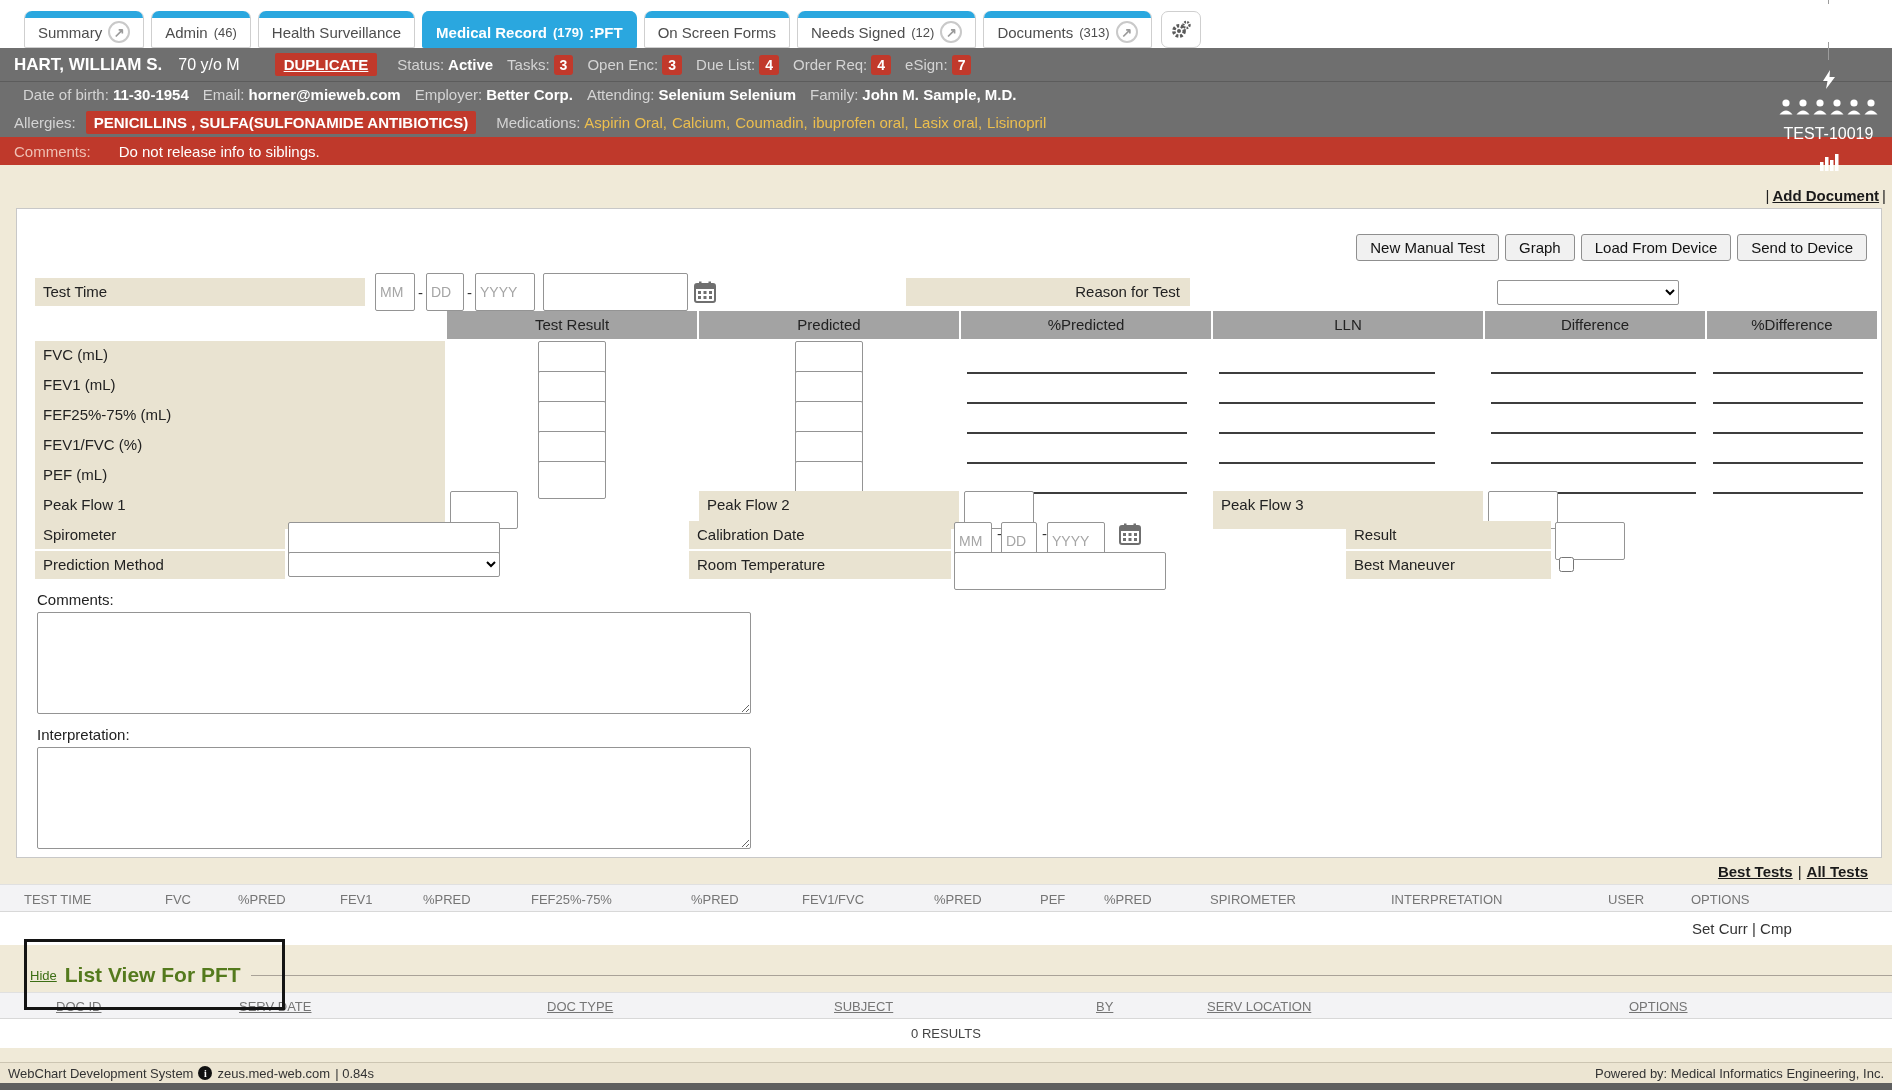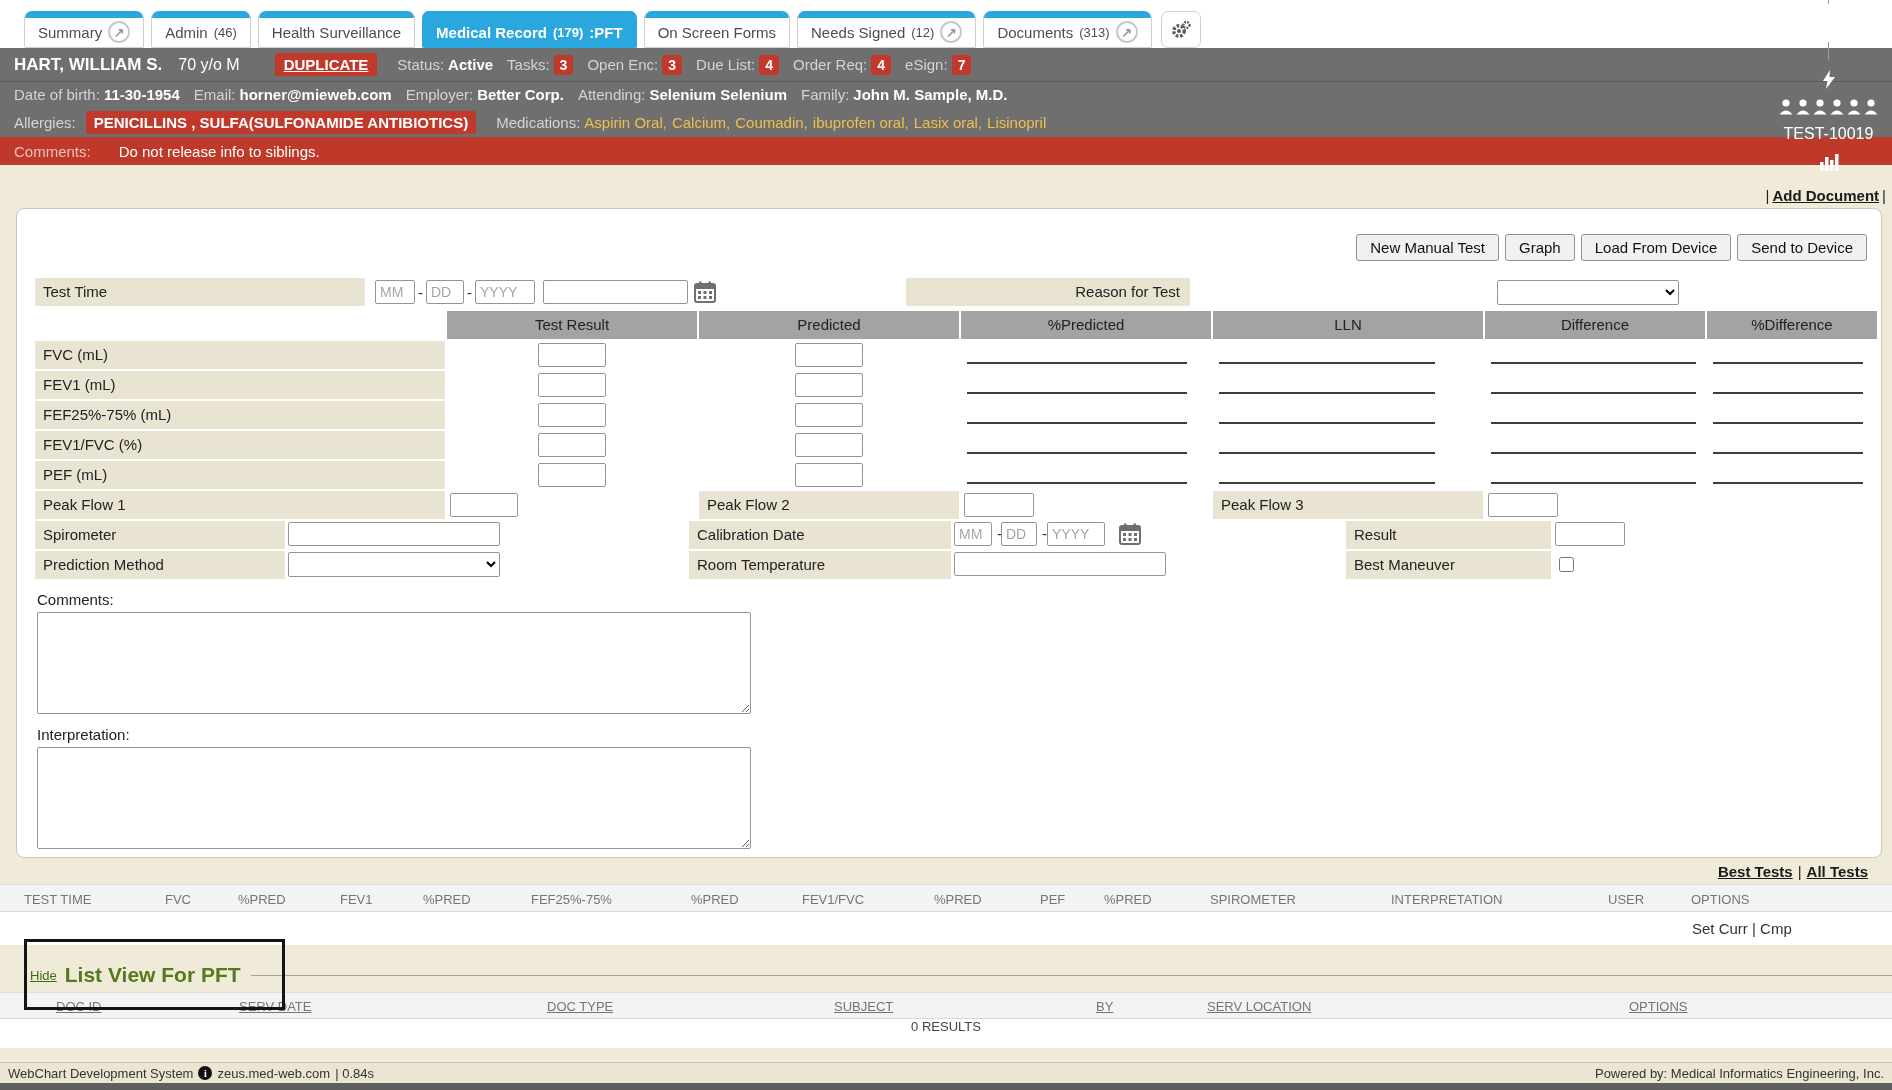--- a/index.html
+++ b/index.html
@@ -62,30 +62,30 @@
   }
   .med-link { color:#edbf4e; margin-right:5px; cursor:pointer; }
   
   .comments-bar { background:#bf392b; height:28px; display:flex; align-items:center; padding:0 14px; }
   .comments-bar .c-label { color:#efc0b4; margin-right:28px; }
   .comments-bar .c-text { color:#fff; }
   
   .adddoc-line { height:43px; display:flex; align-items:flex-end; justify-content:flex-end; padding:0 6px 4px 0; gap:3px; font-size:15px; }
   .adddoc-line a { color:#1a1a1a; font-weight:bold; text-decoration:underline; cursor:pointer; }
   .panel {
-    background:#fff; border:1px solid #c8c8c8; border-radius:8px;
+    background:#fff; border:1px solid #c8c8c8; border-radius:0;
     margin:0 10px 0 16px; height:650px; padding:0 14px; position:relative;
   }
   .btn-row { display:flex; justify-content:flex-end; gap:6px; margin:25px 0 16px 0; }
   .btn {
     background:#f1f1f1; border:1px solid #8f8f8f; border-radius:3px;
     padding:4px 13px; font-size:15px; color:#111; cursor:pointer;
     font-family:"Liberation Sans",sans-serif;
   }
-  input[type=text] { border:1px solid #949494; border-radius:2px; height:24px; font-size:14px; padding:4px 4px; font-family:"Liberation Sans",sans-serif; background:#fff; }
+  input[type=text] { border:1px solid #949494; border-radius:2px; height:24px; font-size:14px; padding:18px 4px; font-family:"Liberation Sans",sans-serif; background:#fff; }
   input::placeholder { color:#a5a5a5; }
   select { border:1px solid #949494; border-radius:2px; height:25px; font-size:14px; background:#fff; font-family:"Liberation Sans",sans-serif; }
   .beige-cell { background:#e9e3d1; }
   
   .tt-row { position:relative; height:30px; margin:0 0 4px 4px; display:flex; align-items:center; }
   .tt-label { width:330px; height:28px; line-height:28px; padding-left:8px; }
   .dash { margin:0 3px; color:#333; }
   .reason-label { position:absolute; left:871px; width:284px; height:28px; line-height:28px; text-align:right; padding-right:10px; }
   .reason-select { position:absolute; left:1462px; width:182px; }
   
@@ -116,21 +116,21 @@
   .setcurr-row { height:33px; background:#fff; position:relative; }
   .setcurr-row span { position:absolute; left:1692px; top:8px; color:#333; cursor:pointer; }
   .gap13 { height:13px; }
   
   .lv-title-row { height:34px; display:flex; align-items:center; padding-left:30px; }
   .lv-hide { color:#3c6e14; font-size:13px; font-weight:normal; text-decoration:underline; margin-right:8px; cursor:pointer; }
   .lv-title { color:#547a1d; font-size:21px; font-weight:bold; white-space:nowrap; }
   .legend-line { flex:1; border-top:1px solid #a9a298; margin-left:10px; }
   .doc-header { position:relative; height:27px; background:#f3f3f5; border-top:1px solid #e0e0e0; border-bottom:1px solid #d8d8d8; }
   .doc-header span { position:absolute; top:6px; font-size:13px; color:#757575; text-decoration:underline; cursor:pointer; }
-  .empty-row { height:29px; background:#fff; display:flex; align-items:flex-start; justify-content:center; font-size:13px; color:#444; }
+  .empty-row { height:29px; background:#fff; display:flex; align-items:center; justify-content:center; font-size:13px; color:#444; }
   .gap14 { height:14px; }
   
   .footer {
     height:21px; background:#ece5d2; border-top:1px solid #ccc5b2;
     display:flex; align-items:center; justify-content:space-between;
     padding:0 8px; font-size:13px; color:#333;
   }
   .footer .fleft { display:flex; align-items:center; gap:5px; }
   .info-icon {
     width:14px; height:14px; border-radius:50%; background:#111; color:#fff;
@@ -248,21 +248,21 @@
     <svg width="20" height="18" viewBox="0 0 20 18">
       <rect x="1" y="9" width="3.5" height="9" fill="#fff"></rect>
       <rect x="6" y="4" width="3.5" height="14" fill="#fff"></rect>
       <rect x="11" y="7" width="3.5" height="11" fill="#fff"></rect>
       <rect x="16" y="1" width="3.5" height="17" fill="#fff"></rect>
     </svg>
   </span>
 </div>
 
 <div class="pt-bar row2">
-  <span class="hdr-label" style="margin-left:0">Date of birth:</span>
+  <span class="hdr-label" style="margin-left:9px">Date of birth:</span>
   <span class="hdr-value">11-30-1954</span>
   <span class="hdr-label">Email:</span>
   <span class="hdr-value">horner@mieweb.com</span>
   <span class="hdr-label">Employer:</span>
   <span class="hdr-value">Better Corp.</span>
   <span class="hdr-label">Attending:</span>
   <span class="hdr-value">Selenium Selenium</span>
   <span class="hdr-label">Family:</span>
   <span class="hdr-value">John M. Sample, M.D.</span>
 </div>

